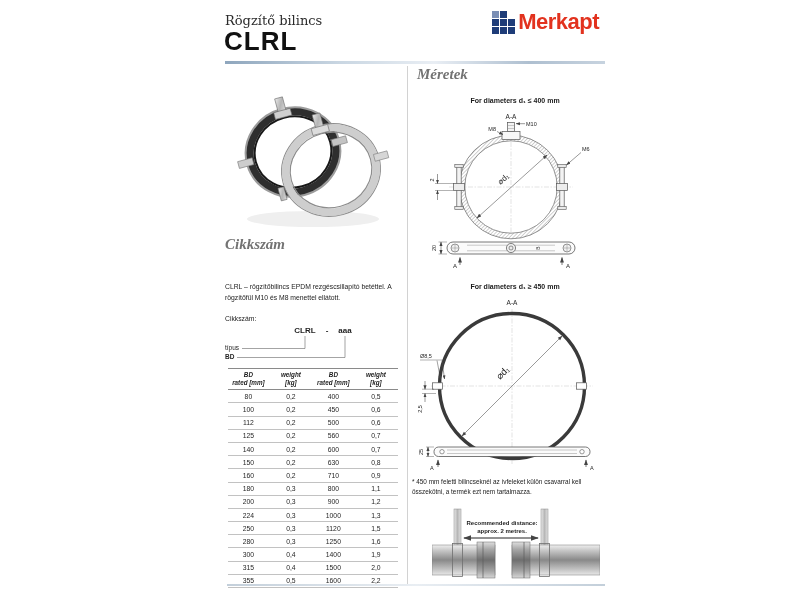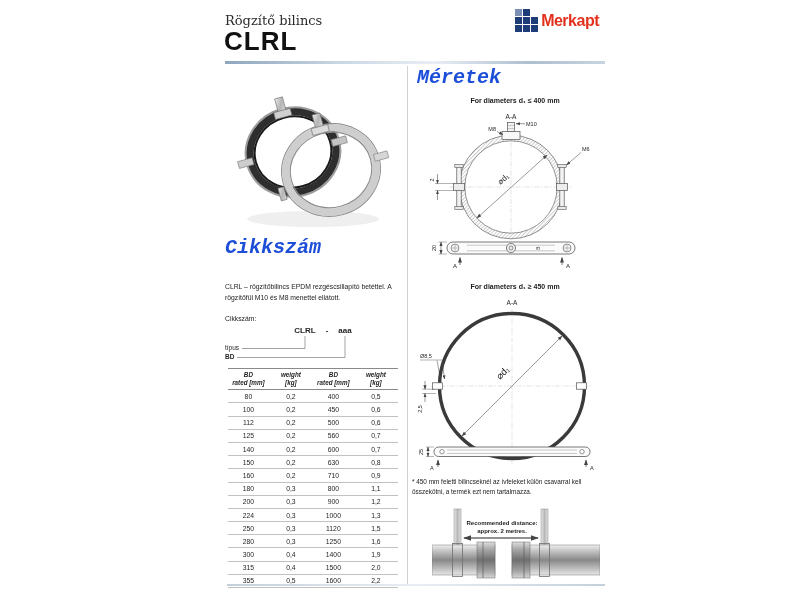--- a/index.html
+++ b/index.html
@@ -8,29 +8,29 @@
   .abs{position:absolute;}
 
   
   .subtitle{left:30px;top:13px;font-family:"DejaVu Serif",serif;font-size:13px;color:#2b2b2b;}
   .title{left:29px;top:26px;font-size:26px;font-weight:bold;letter-spacing:1px;color:#111;}
   .logo{right:6px;top:9px;display:flex;align-items:center;gap:3px;}
   .logo-grid{display:grid;grid-template-columns:repeat(3,7px);grid-template-rows:repeat(3,7px);gap:1px;}
   .logo-grid i{display:block;background:var(--brand-blue,#1e3c78);}
   .logo-grid i.lt{background:var(--brand-blue-light,#7b8fb5);}
   .logo-grid i.empty{background:transparent;}
-  .logo-text{font-size:16px;font-weight:bold;color:var(--brand-red,#e2321e);letter-spacing:-0.5px;}
+  .logo-text{font-size:22px;font-weight:bold;color:var(--brand-red,#e2321e);letter-spacing:-0.5px;}
   .rule-top{left:30px;right:0;top:61px;height:3px;
     background:linear-gradient(to right,#8ea6bd,#c9d6e2 30%,#e9eef4 55%,#aebfd0 80%,#c7d3df);}
   .rule-bottom{left:32px;right:0;top:584px;height:2px;
     background:linear-gradient(to right,#c3cfda,#e9eef3 50%,#c3cfda);}
   .vdivider{left:212px;top:66px;width:1px;height:519px;background:#d2d2d2;}
 
   
-  .section-heading{font-family:Liberation Mono, monospace;font-style:italic;font-weight:bold;font-size:20px;color:#1d4ed8;}
+  .section-heading{font-family:Liberation Serif, serif;font-style:italic;font-weight:bold;font-size:15px;color:#737373;}
   .h-ismerteto{left:30px;top:236px;}
   .h-meretek{left:222px;top:66px;}
   .desc{left:30px;top:282px;width:186px;font-size:6.8px;line-height:1.55;color:#222;}
   .cikkszam{left:30px;top:315px;font-size:6.8px;color:#222;}
 
   
   table.sizes{left:33px;top:368px;width:170px;border-collapse:collapse;font-size:6.8px;color:#1f1f1f;}
   table.sizes thead th{font-size:6.3px;font-weight:bold;font-style:italic;line-height:1.25;
     border-top:1px solid #8a8a8a;border-bottom:1px solid #8a8a8a;padding:2px 0 2.5px;text-align:center;}
   table.sizes td{text-align:center;padding:2.6px 0;border-bottom:1px solid #c2c2c2;}

